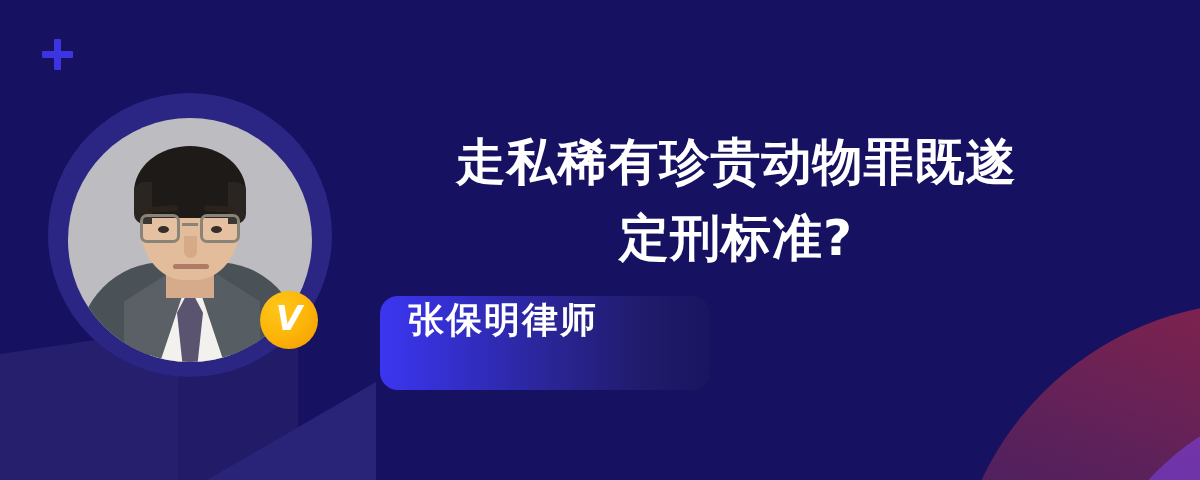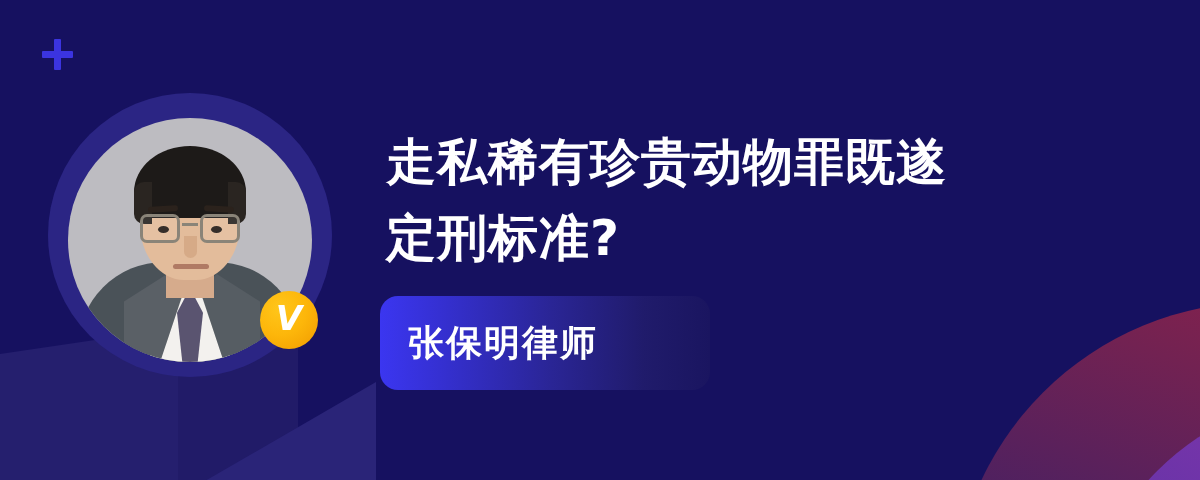--- a/index.html
+++ b/index.html
@@ -315,32 +315,32 @@
   }
   .title {
     color: #ffffff;
     font-size: 50px;
     font-weight: bold;
     line-height: 76px;
     letter-spacing: 1px;
     margin: 0;
     white-space: pre-line;
     font-family: "DejaVu Sans", "Liberation Sans", sans-serif;
+    text-align: center;
   }
 
   .name-badge {
     position: absolute;
     left: 380px;
     top: 296px;
     width: 330px;
     height: 94px;
     border-radius: 18px;
     background: linear-gradient(90deg, #3b36f0 0%, #3530d2 18%, #2a2595 52%, #201b6b 80%, #1a1560 100%);
     display: flex;
-    align-items: center;
   }
   .name-badge .name-text {
     color: #ffffff;
     font-size: 36px;
     font-weight: bold;
     letter-spacing: 2px;
     padding-left: 28px;
     font-family: "DejaVu Sans", "Liberation Sans", sans-serif;
   }
 </style>

